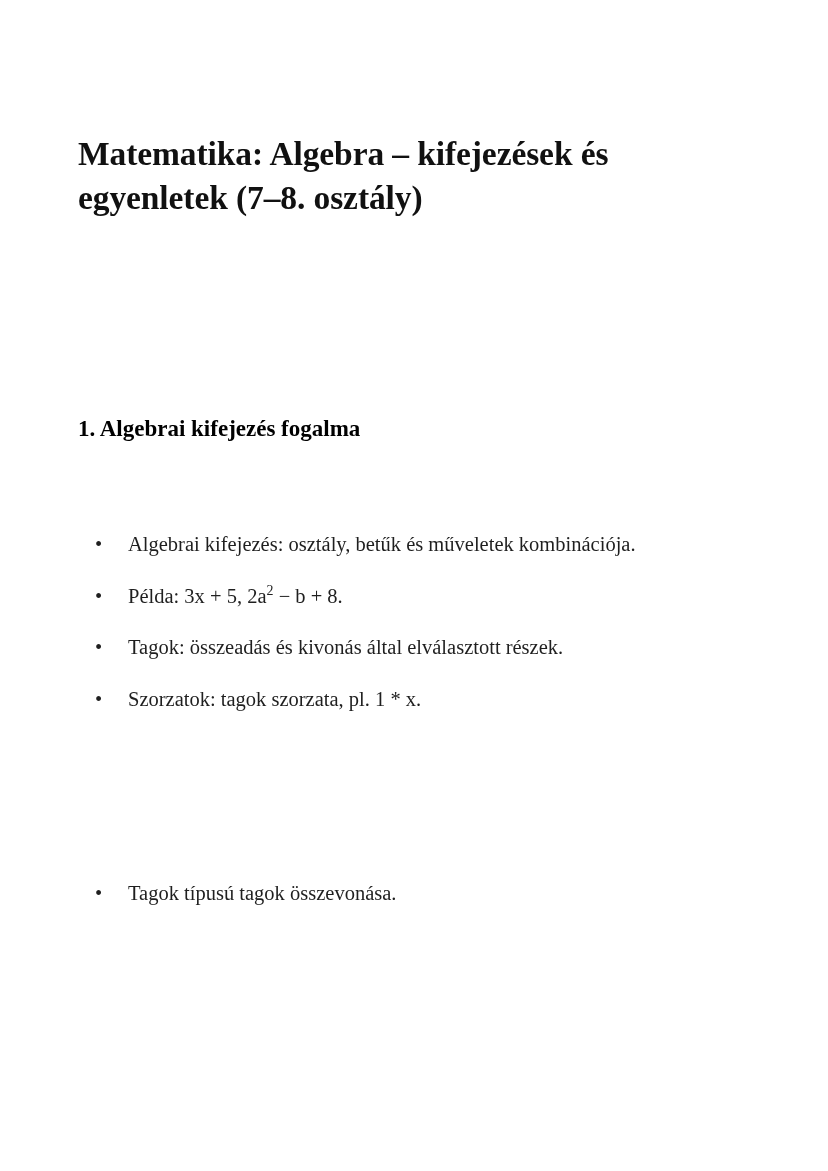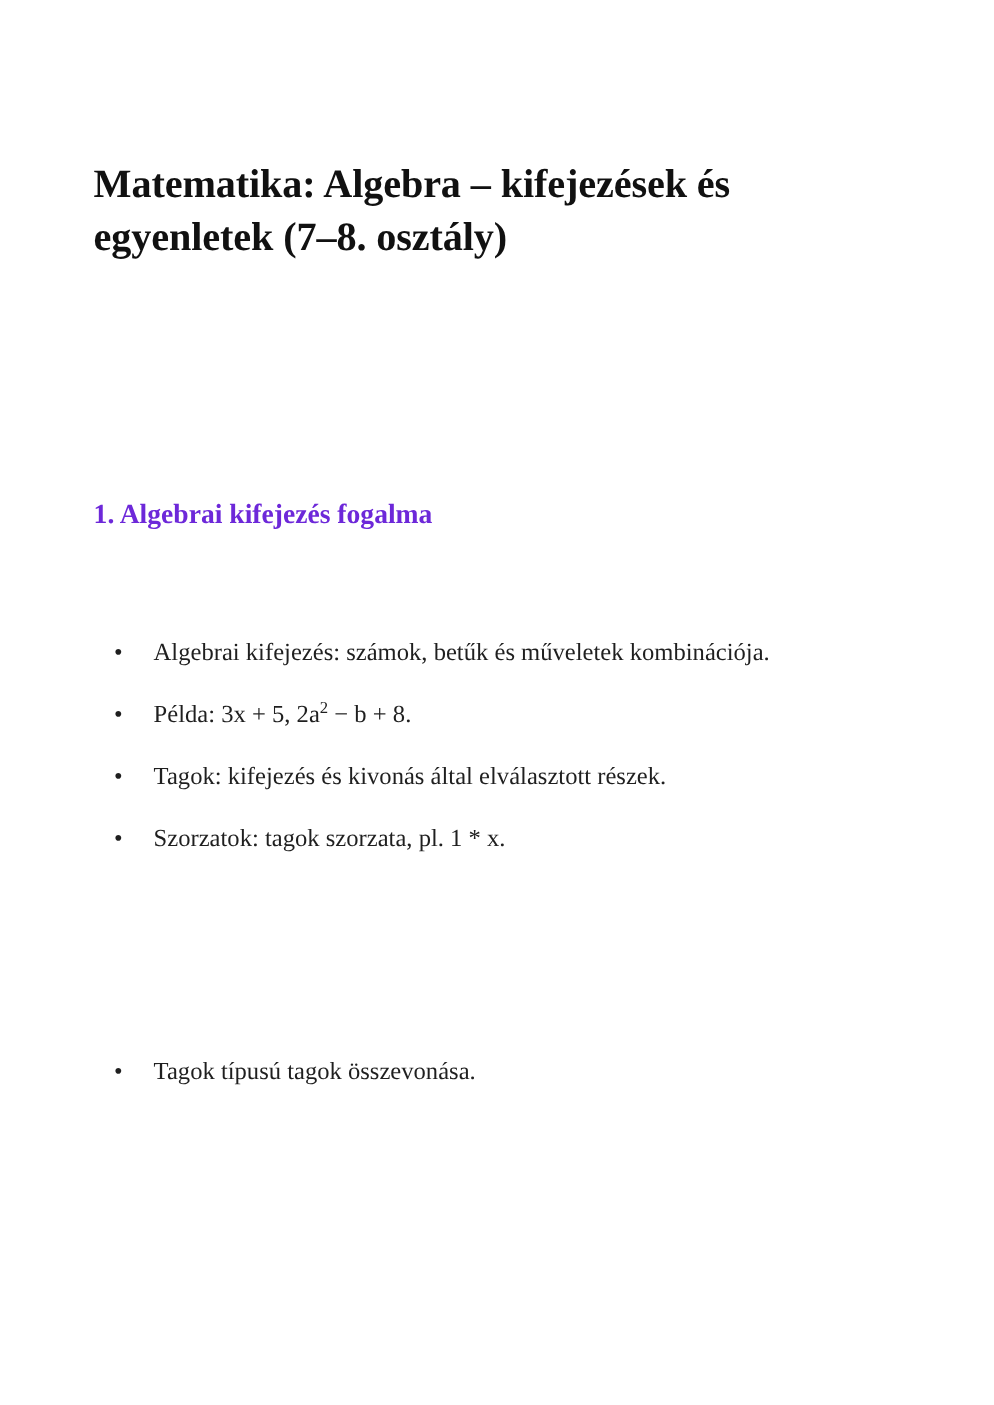--- a/index.html
+++ b/index.html
@@ -49,21 +49,21 @@
   }
 
   .section.later {
     margin-top: 165px;
   }
 
   .section-heading {
     font-size: 23px;
     font-weight: bold;
     line-height: 1.25;
-    color: #6d28d9;
+    color: #000000;
     margin: 0;
     padding: 0;
   }
 
   
   .bullet-list {
     list-style: none;
     margin: 0;
     padding: 0;
     margin-top: 86px;
@@ -109,31 +109,31 @@
   <div class="content">
 
     <h1 class="doc-title">Matematika: Algebra – kifejezések és egyenletek (7–8. osztály)</h1>
 
     <div class="section first">
       <h2 class="section-heading">1. Algebrai kifejezés fogalma</h2>
 
       <ul class="bullet-list">
         <li class="bullet-item">
           <span class="bullet-marker">•</span>
-          <span class="bullet-text"><span>Algebrai kifejezés: számok, betűk és műveletek kombinációja.</span><sup></sup><span></span></span>
+          <span class="bullet-text"><span>Algebrai kifejezés: osztály, betűk és műveletek kombinációja.</span><sup></sup><span></span></span>
         </li>
 
         <li class="bullet-item">
           <span class="bullet-marker">•</span>
           <span class="bullet-text"><span>Példa: 3x + 5, 2a</span><sup>2</sup><span> − b + 8.</span></span>
         </li>
 
         <li class="bullet-item">
           <span class="bullet-marker">•</span>
-          <span class="bullet-text"><span>Tagok: kifejezés és kivonás által elválasztott részek.</span><sup></sup><span></span></span>
+          <span class="bullet-text"><span>Tagok: összeadás és kivonás által elválasztott részek.</span><sup></sup><span></span></span>
         </li>
 
         <li class="bullet-item">
           <span class="bullet-marker">•</span>
           <span class="bullet-text"><span>Szorzatok: tagok szorzata, pl. 1 * x.</span><sup></sup><span></span></span>
         </li>
       </ul>
     </div>
 
     <div class="section later">

